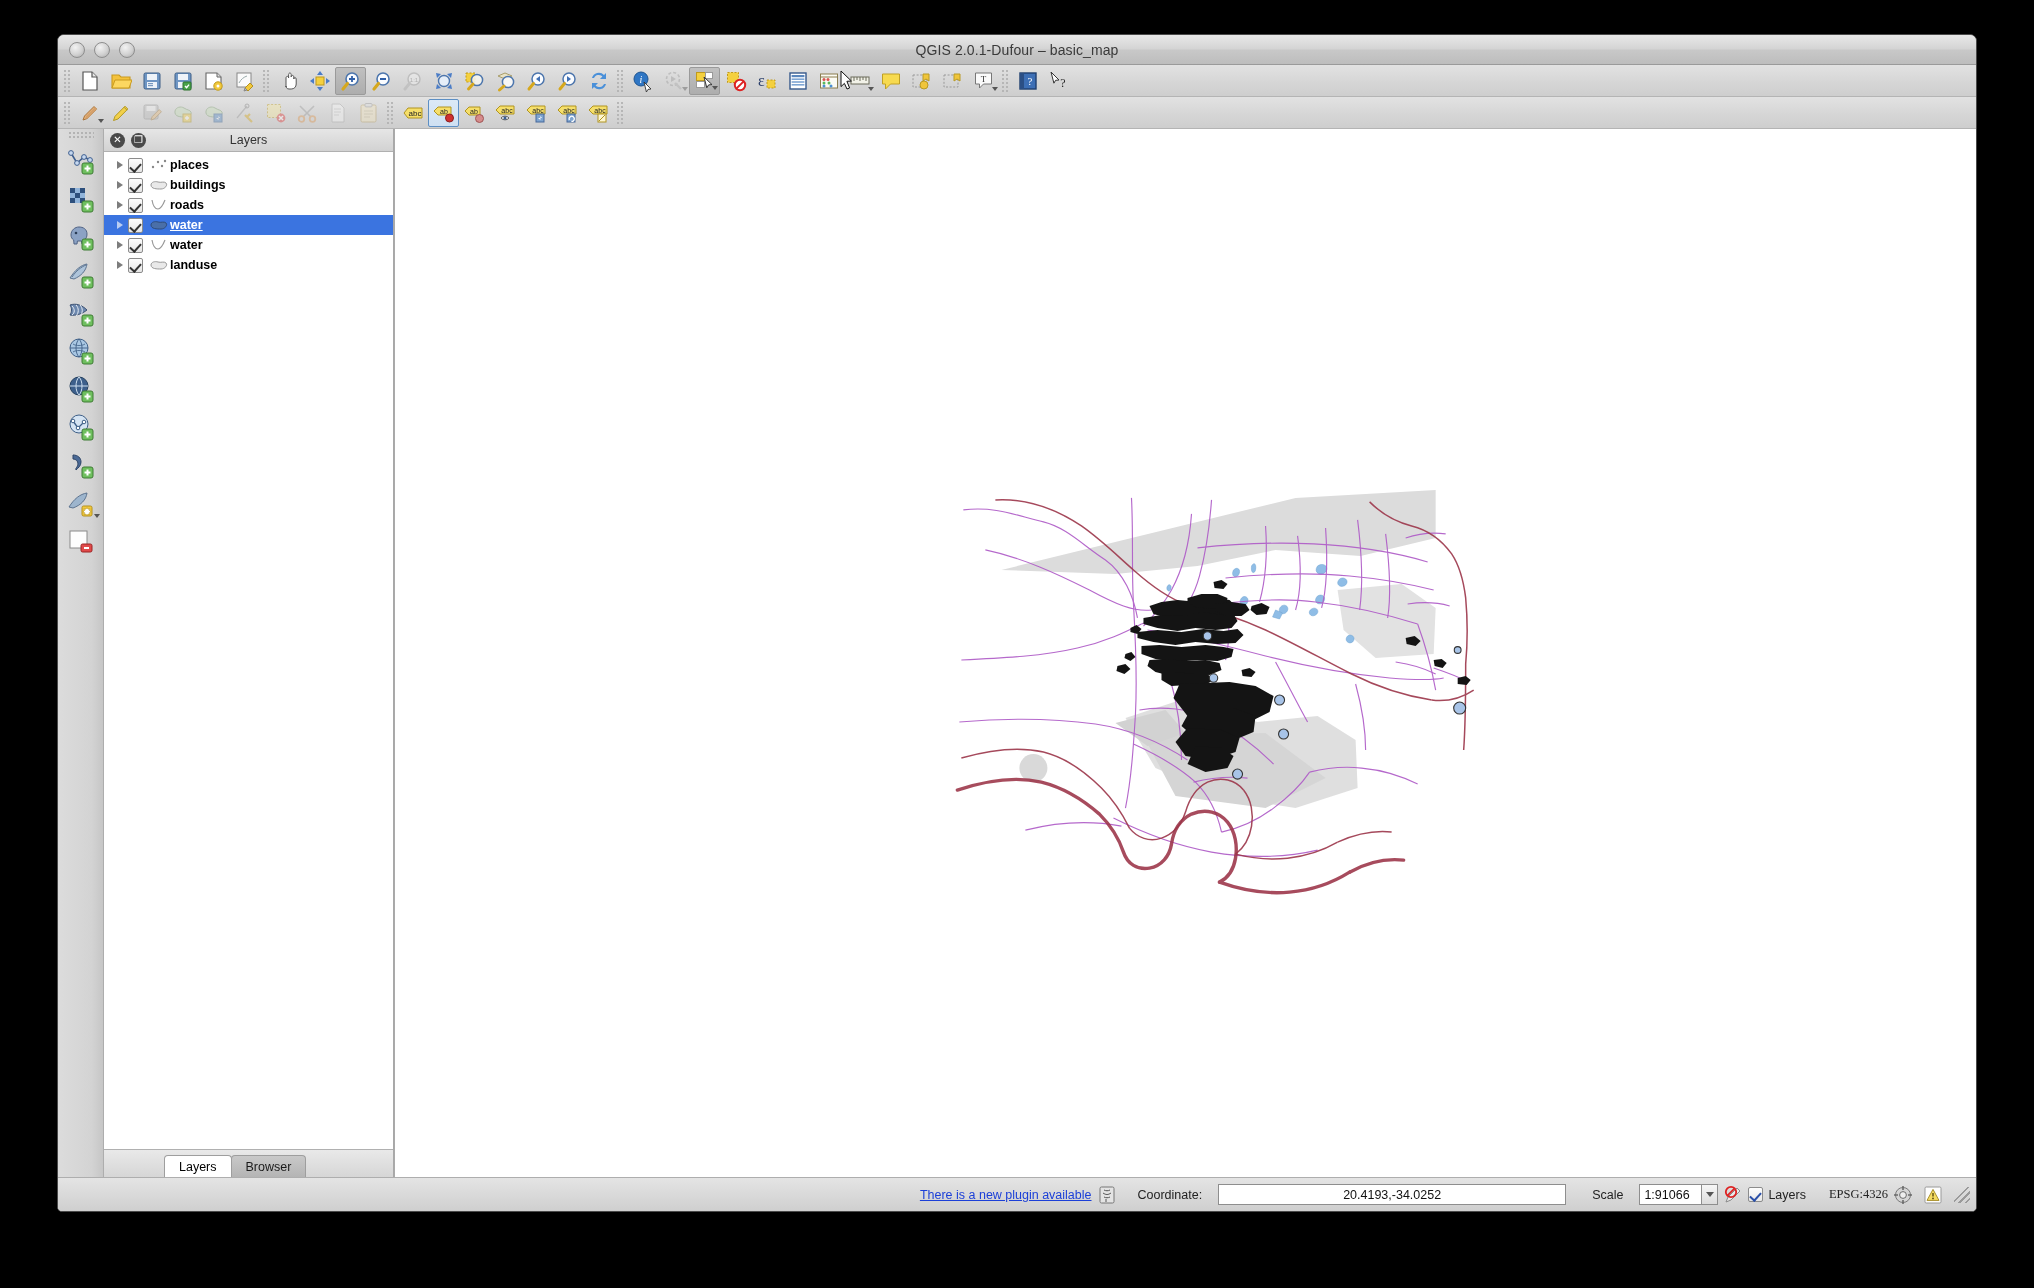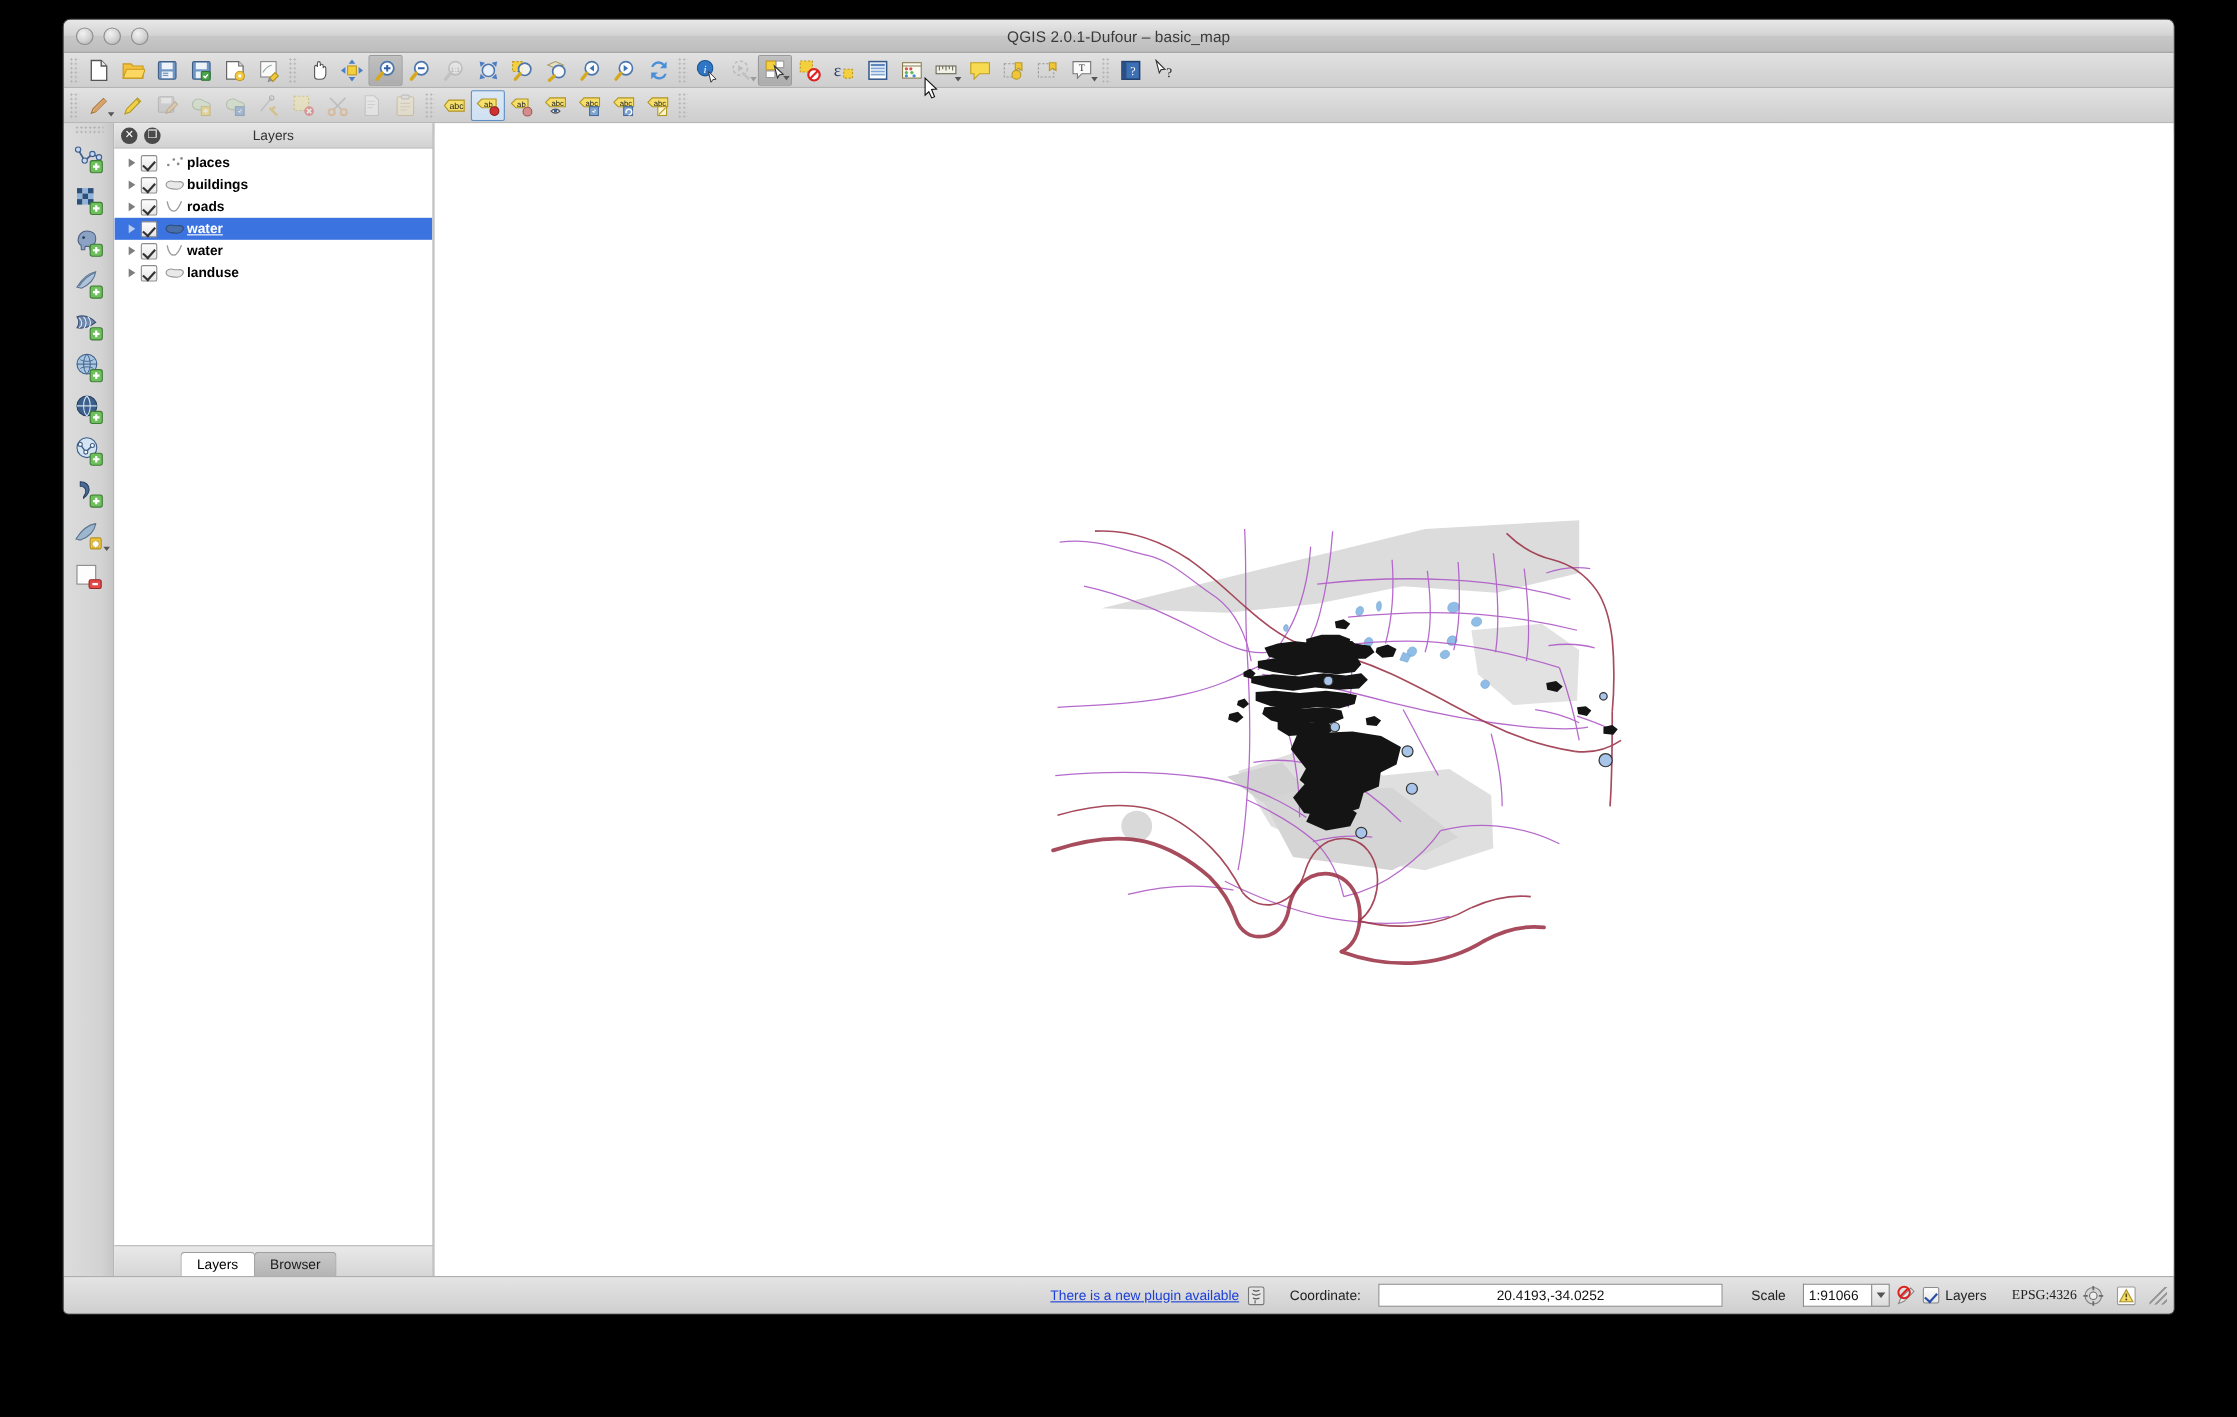--- a/index.html
+++ b/index.html
@@ -12,21 +12,21 @@
   }
   #desktop {
     position: relative;
     width: 2034px; height: 1288px;
     background: #000;
   }
 
   
   #window {
     position: absolute;
-    left: 57px; top: 17px;
+    left: 57px; top: 34px;
     width: 1920px; height: 1178px;
     background: #d8d8d8;
     border: 1px solid #4a4a4a;
     border-radius: 7px 7px 5px 5px;
     box-shadow: 0 4px 22px rgba(0,0,0,0.75);
     overflow: hidden;
     display: flex;
     flex-direction: column;
   }
 
@@ -217,21 +217,21 @@
     margin-left: auto;
   }
   .sb-gap { width: 10px; flex: 0 0 10px; }
   .sb-label { margin: 0 16px; }
   .sb-field {
     height: 21px; background: #fff;
     border: 1px solid #8e8e8e;
     display: flex; align-items: center; justify-content: center;
     font-size: 12.5px; color: #111;
   }
-  #coord-field { width: 313px; }
+  #coord-field { width: 348px; }
   #scale-field {
     width: 62px; justify-content: flex-start; padding-left: 4px;
     border-right: none;
   }
   #scale-drop {
     width: 17px; height: 21px;
     background: linear-gradient(to bottom,#f6f6f6,#dcdcdc);
     border: 1px solid #8e8e8e;
     display: flex; align-items: center; justify-content: center;
   }

